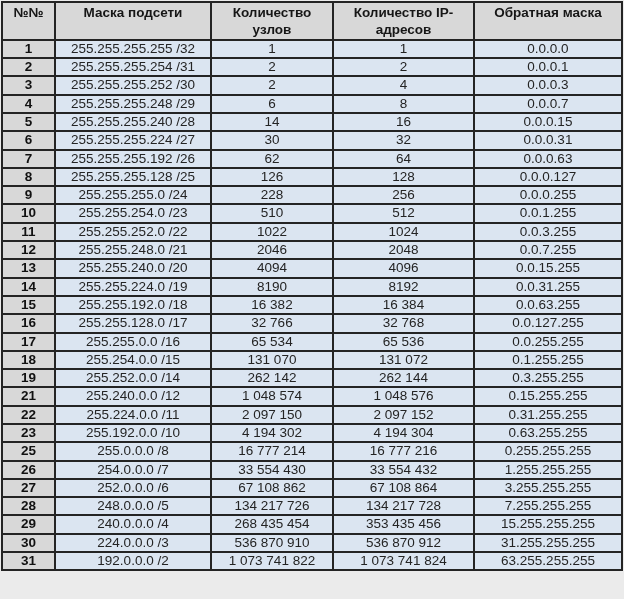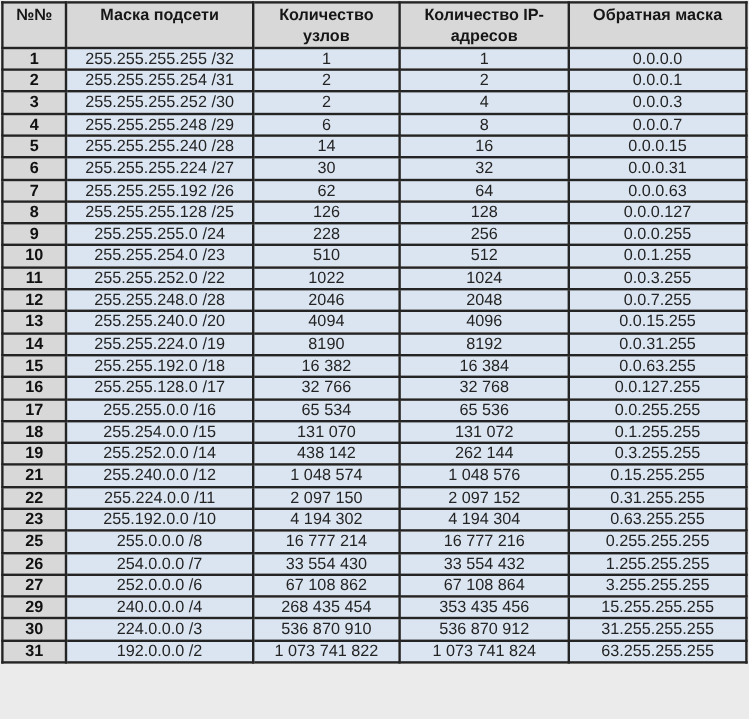--- a/index.html
+++ b/index.html
@@ -152,21 +152,21 @@
         </tr>
         <tr>
           <td class="num-cell">11</td>
           <td>255.255.252.0 /22</td>
           <td>1022</td>
           <td>1024</td>
           <td>0.0.3.255</td>
         </tr>
         <tr>
           <td class="num-cell">12</td>
-          <td>255.255.248.0 /28</td>
+          <td>255.255.248.0 /21</td>
           <td>2046</td>
           <td>2048</td>
           <td>0.0.7.255</td>
         </tr>
         <tr>
           <td class="num-cell">13</td>
           <td>255.255.240.0 /20</td>
           <td>4094</td>
           <td>4096</td>
           <td>0.0.15.255</td>
@@ -202,21 +202,21 @@
         <tr>
           <td class="num-cell">18</td>
           <td>255.254.0.0 /15</td>
           <td>131 070</td>
           <td>131 072</td>
           <td>0.1.255.255</td>
         </tr>
         <tr>
           <td class="num-cell">19</td>
           <td>255.252.0.0 /14</td>
-          <td>438 142</td>
+          <td>262 142</td>
           <td>262 144</td>
           <td>0.3.255.255</td>
         </tr>
         <tr>
           <td class="num-cell">21</td>
           <td>255.240.0.0 /12</td>
           <td>1 048 574</td>
           <td>1 048 576</td>
           <td>0.15.255.255</td>
         </tr>
@@ -249,20 +249,27 @@
           <td>1.255.255.255</td>
         </tr>
         <tr>
           <td class="num-cell">27</td>
           <td>252.0.0.0 /6</td>
           <td>67 108 862</td>
           <td>67 108 864</td>
           <td>3.255.255.255</td>
         </tr>
         <tr>
+          <td class="num-cell">28</td>
+          <td>248.0.0.0 /5</td>
+          <td>134 217 726</td>
+          <td>134 217 728</td>
+          <td>7.255.255.255</td>
+        </tr>
+        <tr>
           <td class="num-cell">29</td>
           <td>240.0.0.0 /4</td>
           <td>268 435 454</td>
           <td>353 435 456</td>
           <td>15.255.255.255</td>
         </tr>
         <tr>
           <td class="num-cell">30</td>
           <td>224.0.0.0 /3</td>
           <td>536 870 910</td>

